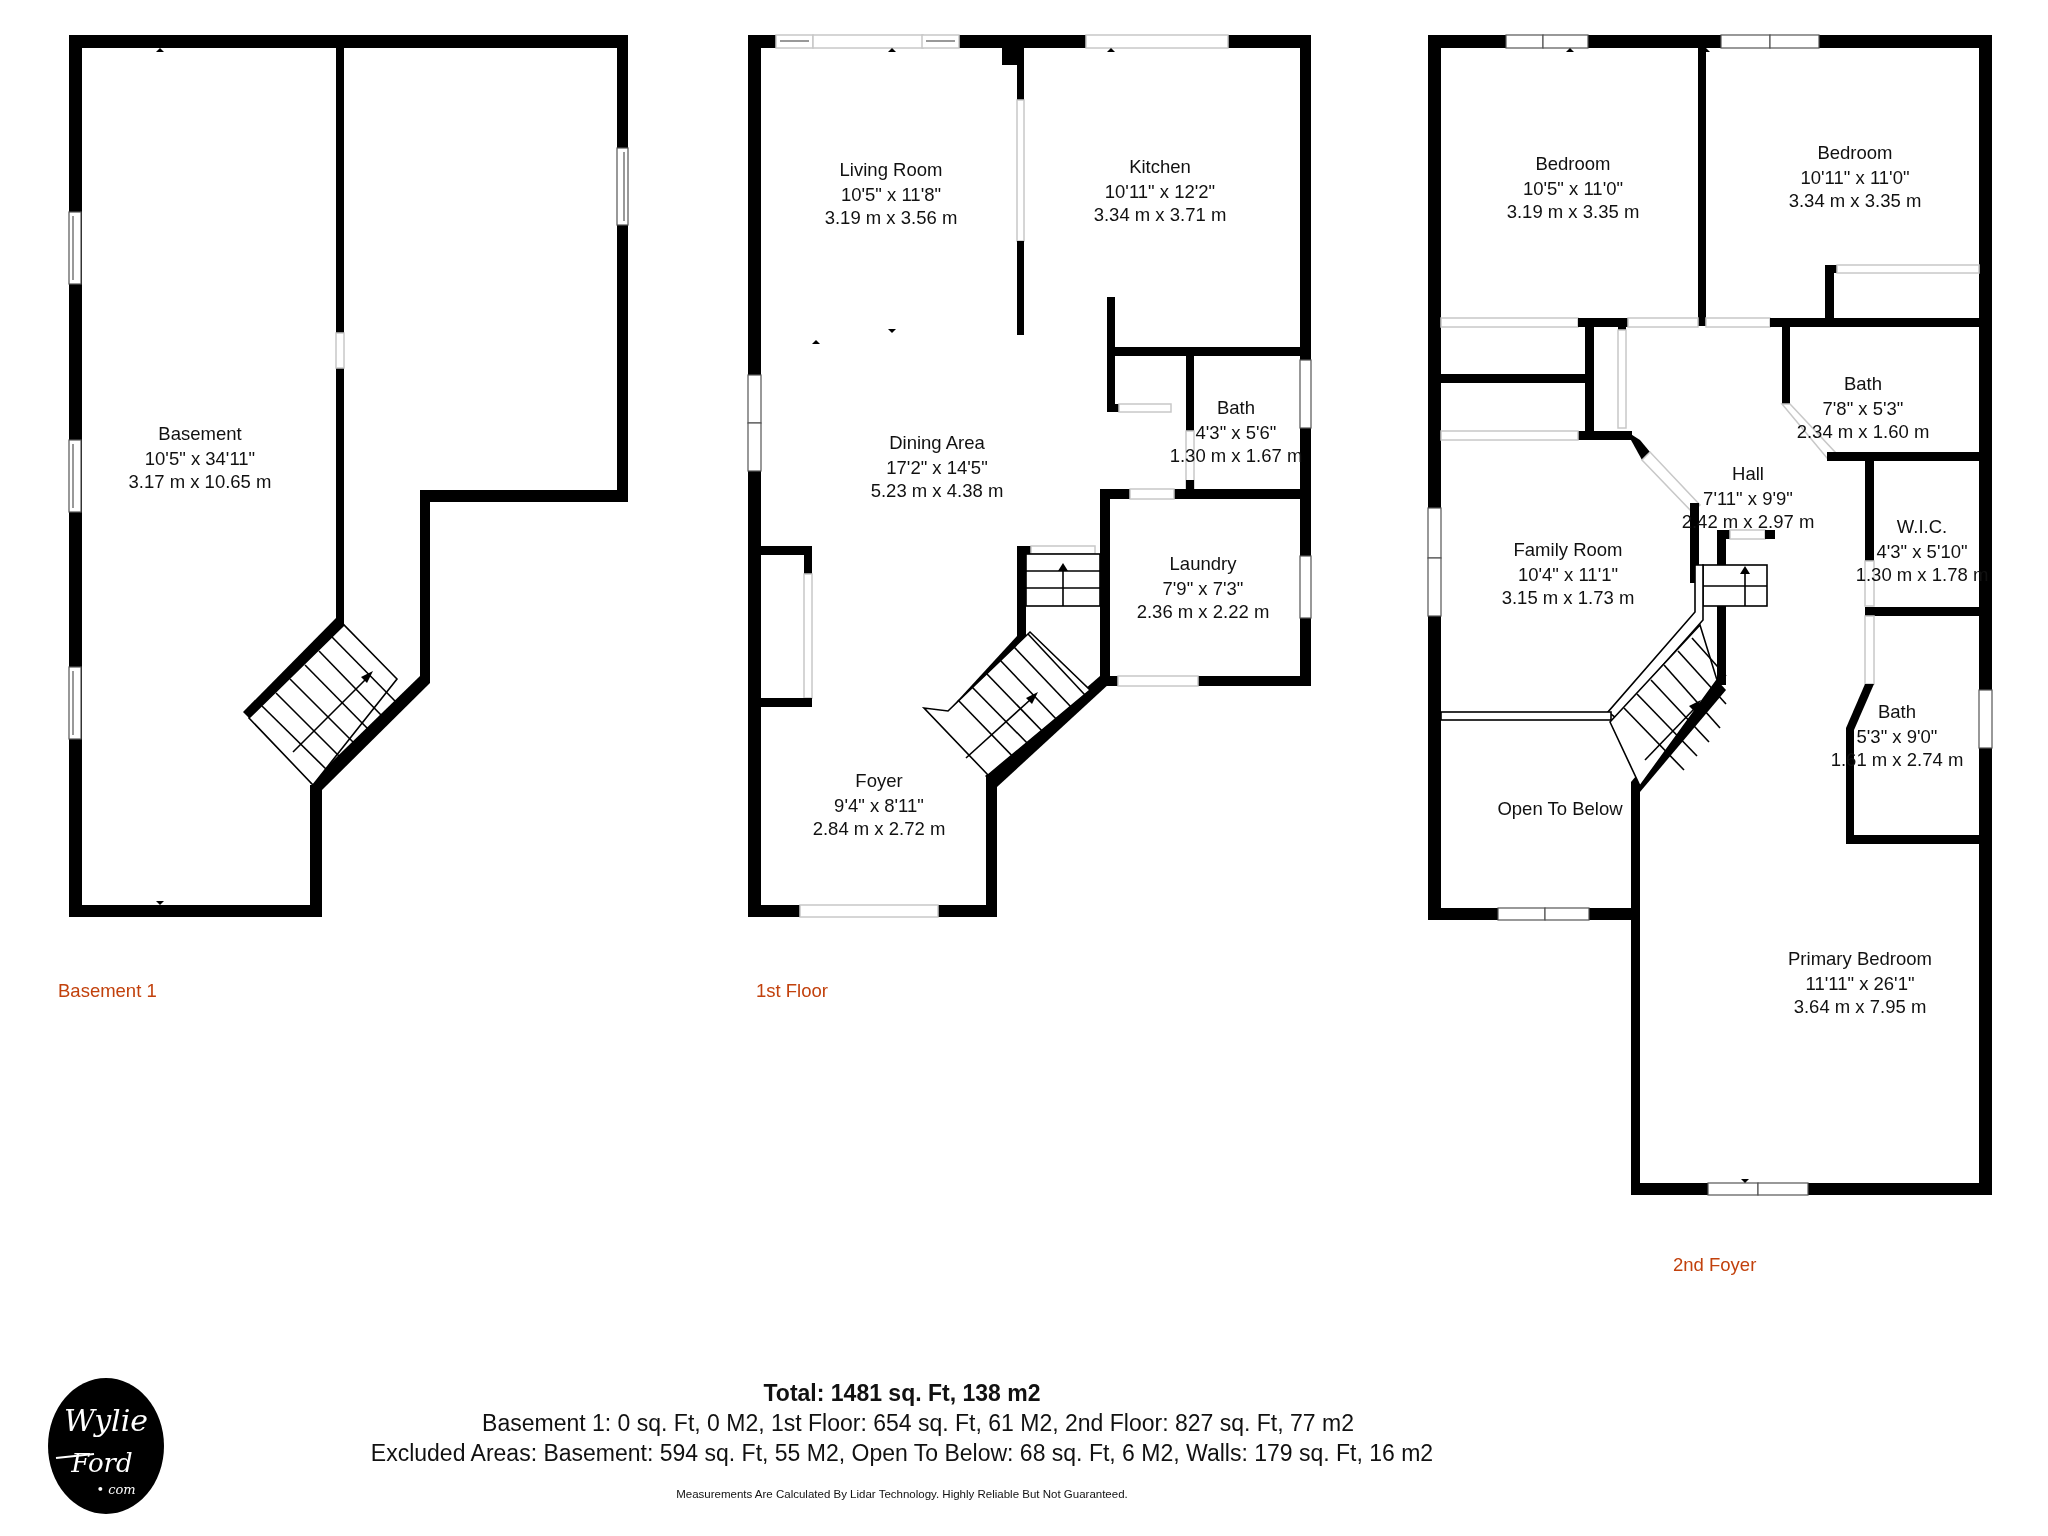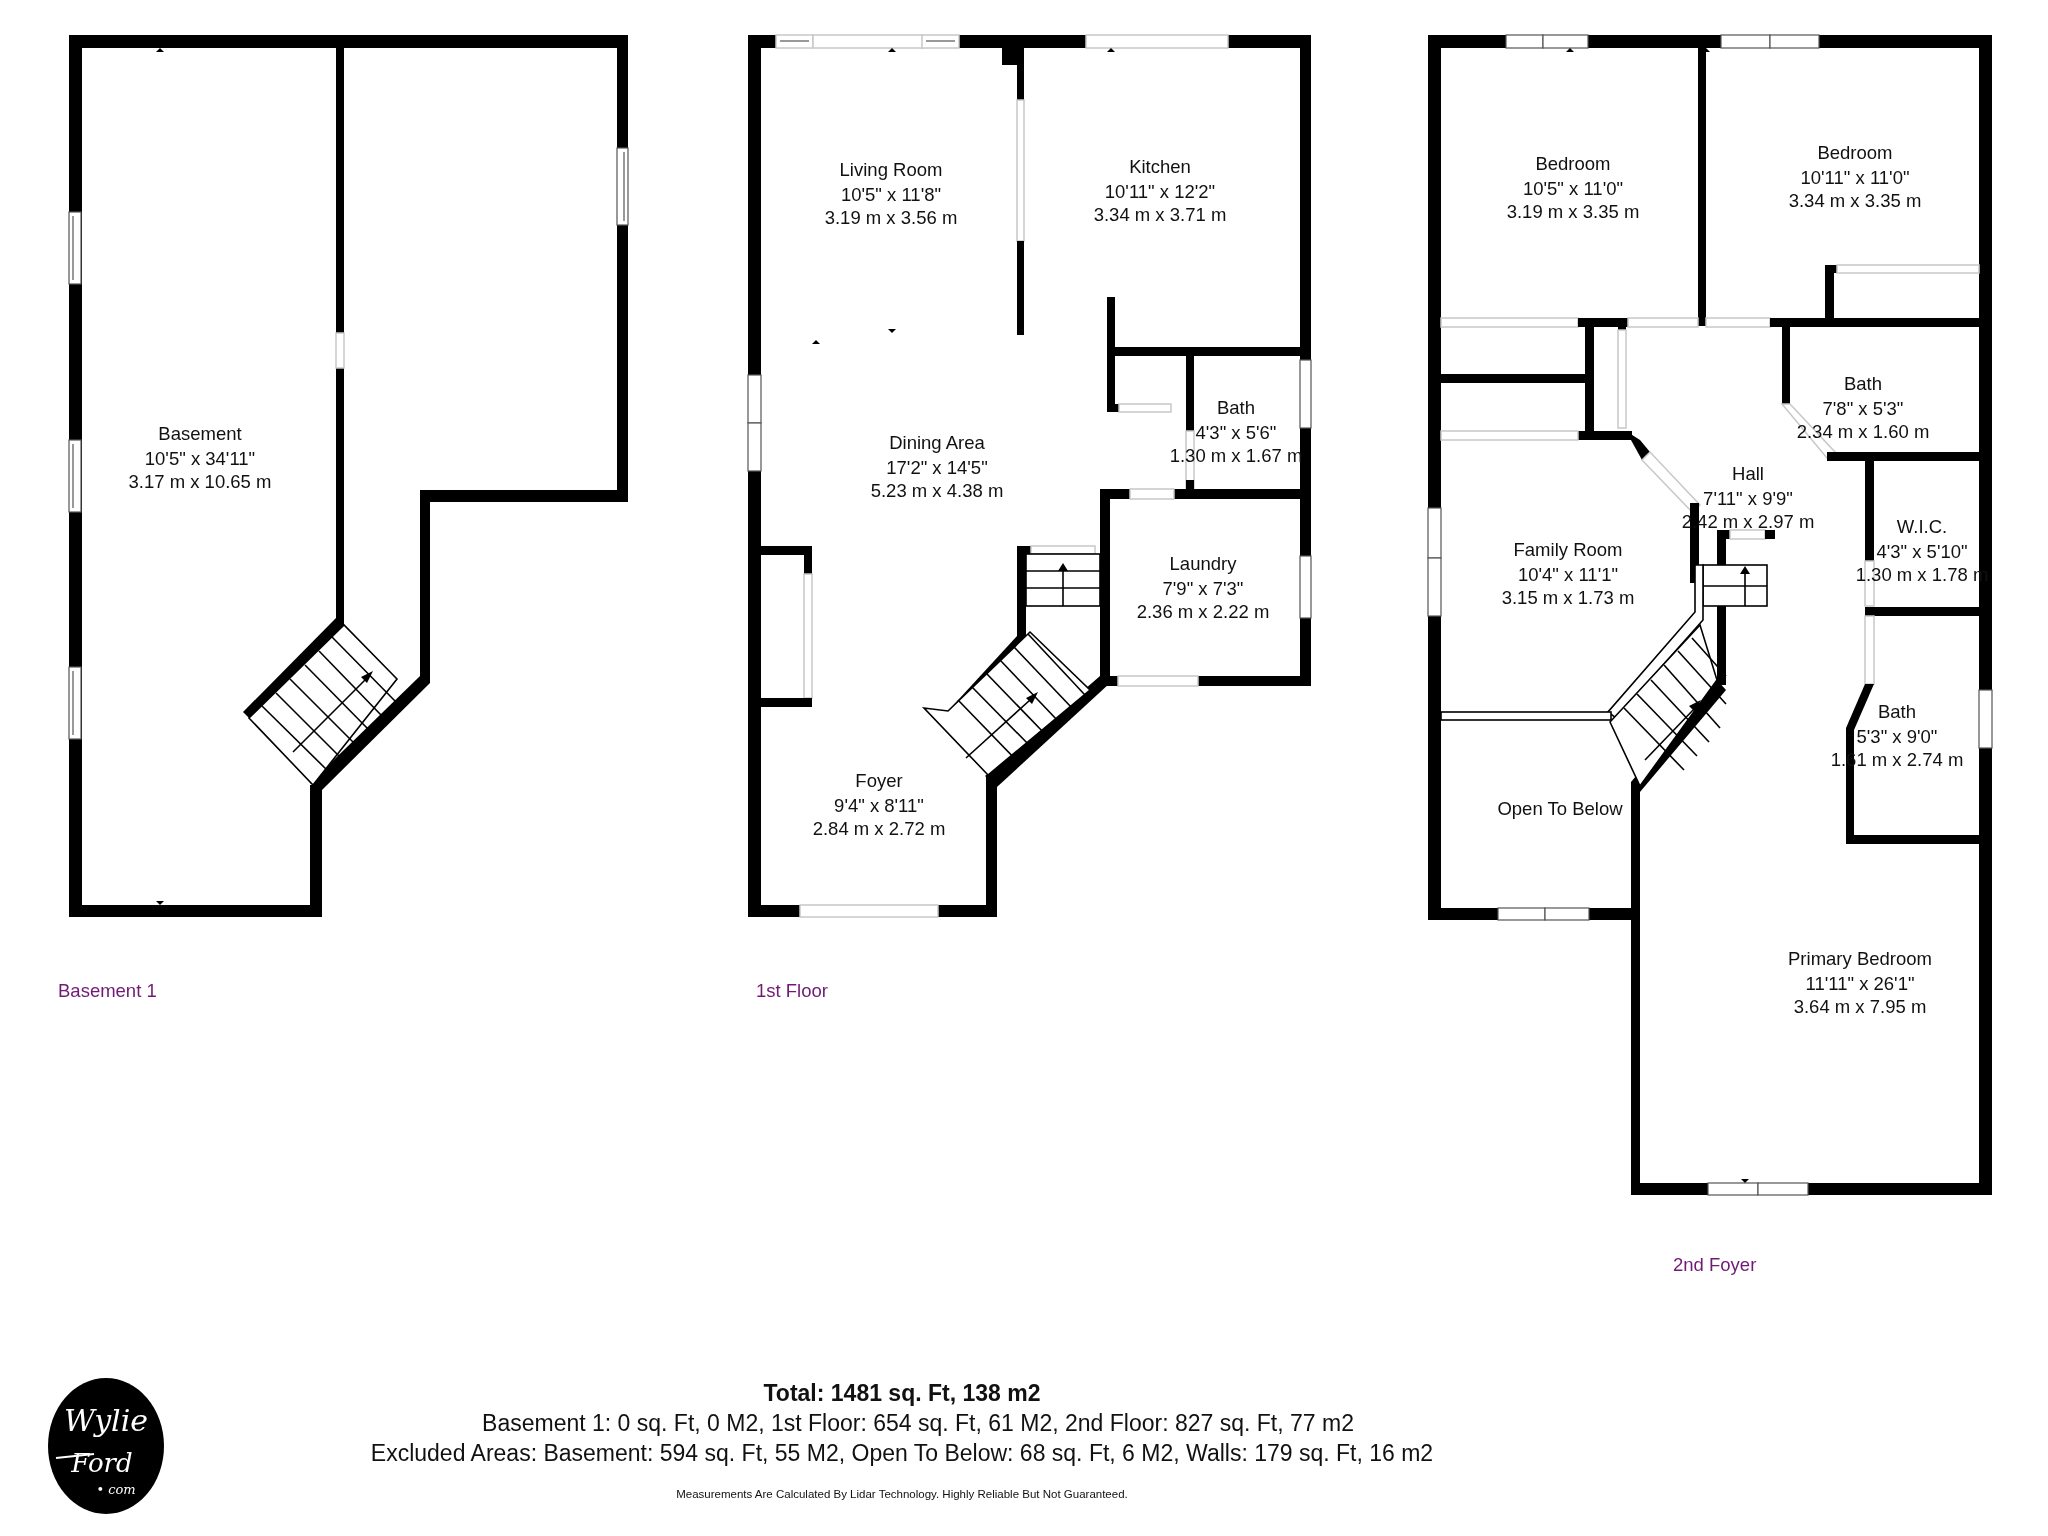--- a/index.html
+++ b/index.html
@@ -10,21 +10,21 @@
   .win-rect { fill: #fff; stroke: #555; stroke-width: 1.2; }
   .win-line { stroke: #555; stroke-width: 1.2; }
   .door { fill: #fff; stroke: #c8c8c8; stroke-width: 1.5; }
   .stair { fill: none; stroke: #000; stroke-width: 1.6; }
   .stair-fill { fill: #fff; stroke: #000; stroke-width: 1.6; }
   .rail { fill: #fff; stroke: #000; stroke-width: 1.6; }
   .tick { fill: #000; }
   .room-label { position: absolute; text-align: center; font-size: 18.5px; line-height: 23px; color: #111; white-space: nowrap; transform: translateX(-50%); }
   .room-label .name { display: block; margin-bottom: 2px; }
   .room-label .dim { display: block; }
-  .floor-label { position: absolute; font-size: 18.5px; color: #701a75; }
+  .floor-label { position: absolute; font-size: 18.5px; color: #c2410c; }
   .footer { position: absolute; left: 0; width: 1804px; text-align: center; }
   .total { top: 1380px; font-size: 23px; font-weight: bold; }
   .line2 { top: 1410px; font-size: 23px; padding-left: 16px; }
   .line3 { top: 1440px; font-size: 23px; }
   .disclaimer { top: 1488px; font-size: 11.5px; text-align: center; }
   .logo { position: absolute; left: 46px; top: 1376px; width: 120px; height: 140px; }
 </style>
 </head>
 <body>
 

